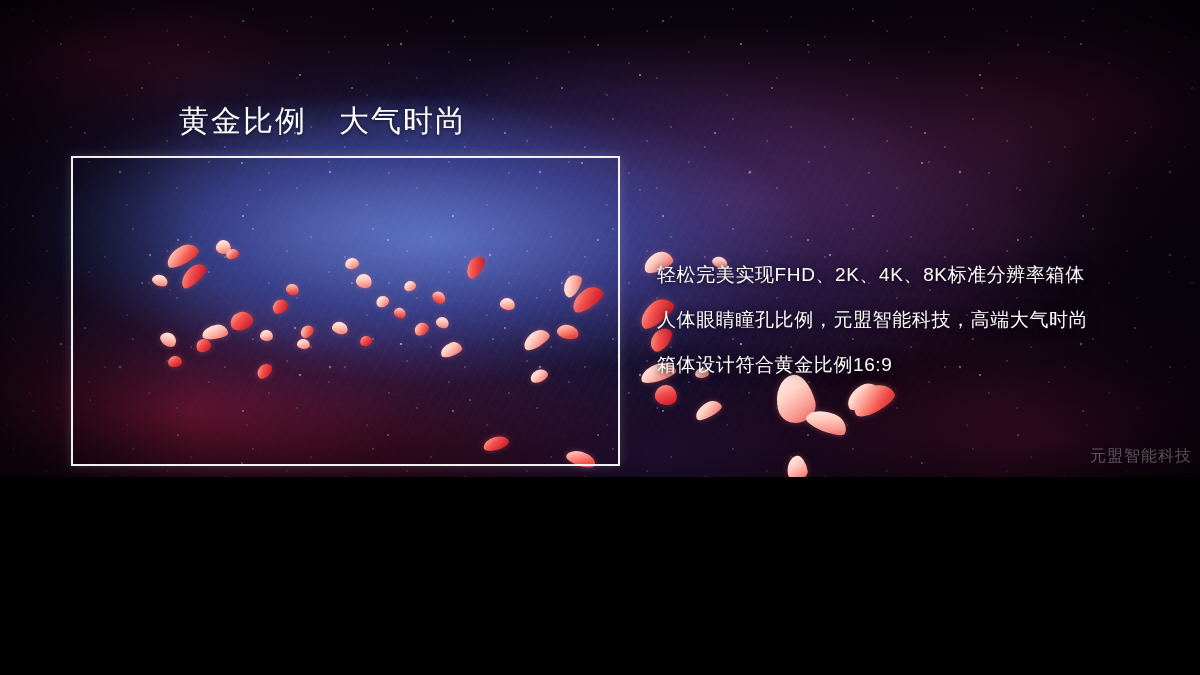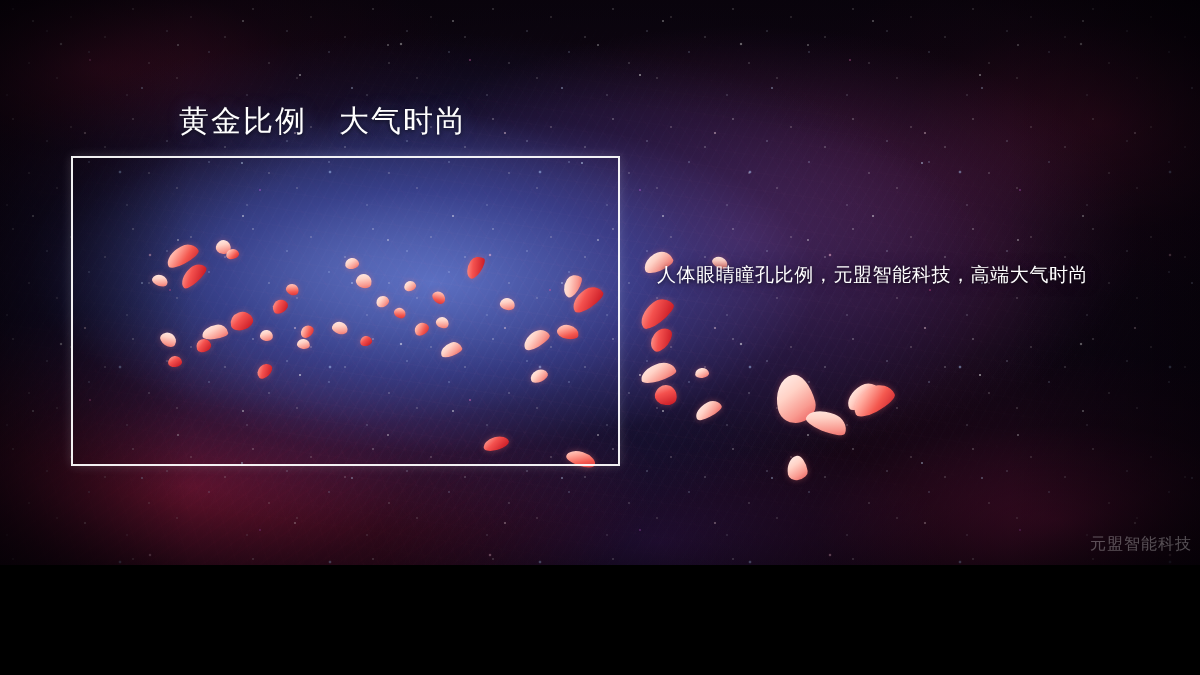--- a/index.html
+++ b/index.html
@@ -7,21 +7,21 @@
     padding: 0;
     background: #000;
   }
   body {
     font-family: "Liberation Sans", "DejaVu Sans", sans-serif;
   }
 
   #slide {
     position: relative;
     width: 1200px;
-    height: 565px;
+    height: 477px;
     overflow: hidden;
     background: #701a75;
   }
 
   
   .bg-layer {
     position: absolute;
     inset: 0;
     pointer-events: none;
   }
@@ -239,18 +239,20 @@
   <div class="petal pale long" style="left:845px;top:386px;width=0;width:36px;height:20px;transform:rotate(-30deg);"></div>
   <div class="petal long" style="left:851px;top:388px;width:44px;height:24px;transform:rotate(-28deg);"></div>
   <div class="petal pale long" style="left:787px;top:456px;width:20px;height:24px;transform:rotate(-10deg);"></div>
   <div class="petal pale" style="left:712px;top:257px;width:16px;height:11px;transform:rotate(24deg);"></div>
 
   <div id="display-frame"></div>
 
   <div id="headline">黄金比例　大气时尚</div>
 
   <div id="body-text">
+    <div class="body-line">轻松完美实现FHD、2K、4K、8K标准分辨率箱体</div>
     <div class="body-line">人体眼睛瞳孔比例，元盟智能科技，高端大气时尚</div>
+    <div class="body-line">箱体设计符合黄金比例16:9</div>
   </div>
 
   <div id="watermark">元盟智能科技</div>
 
 </div>
 
 </body></html>

